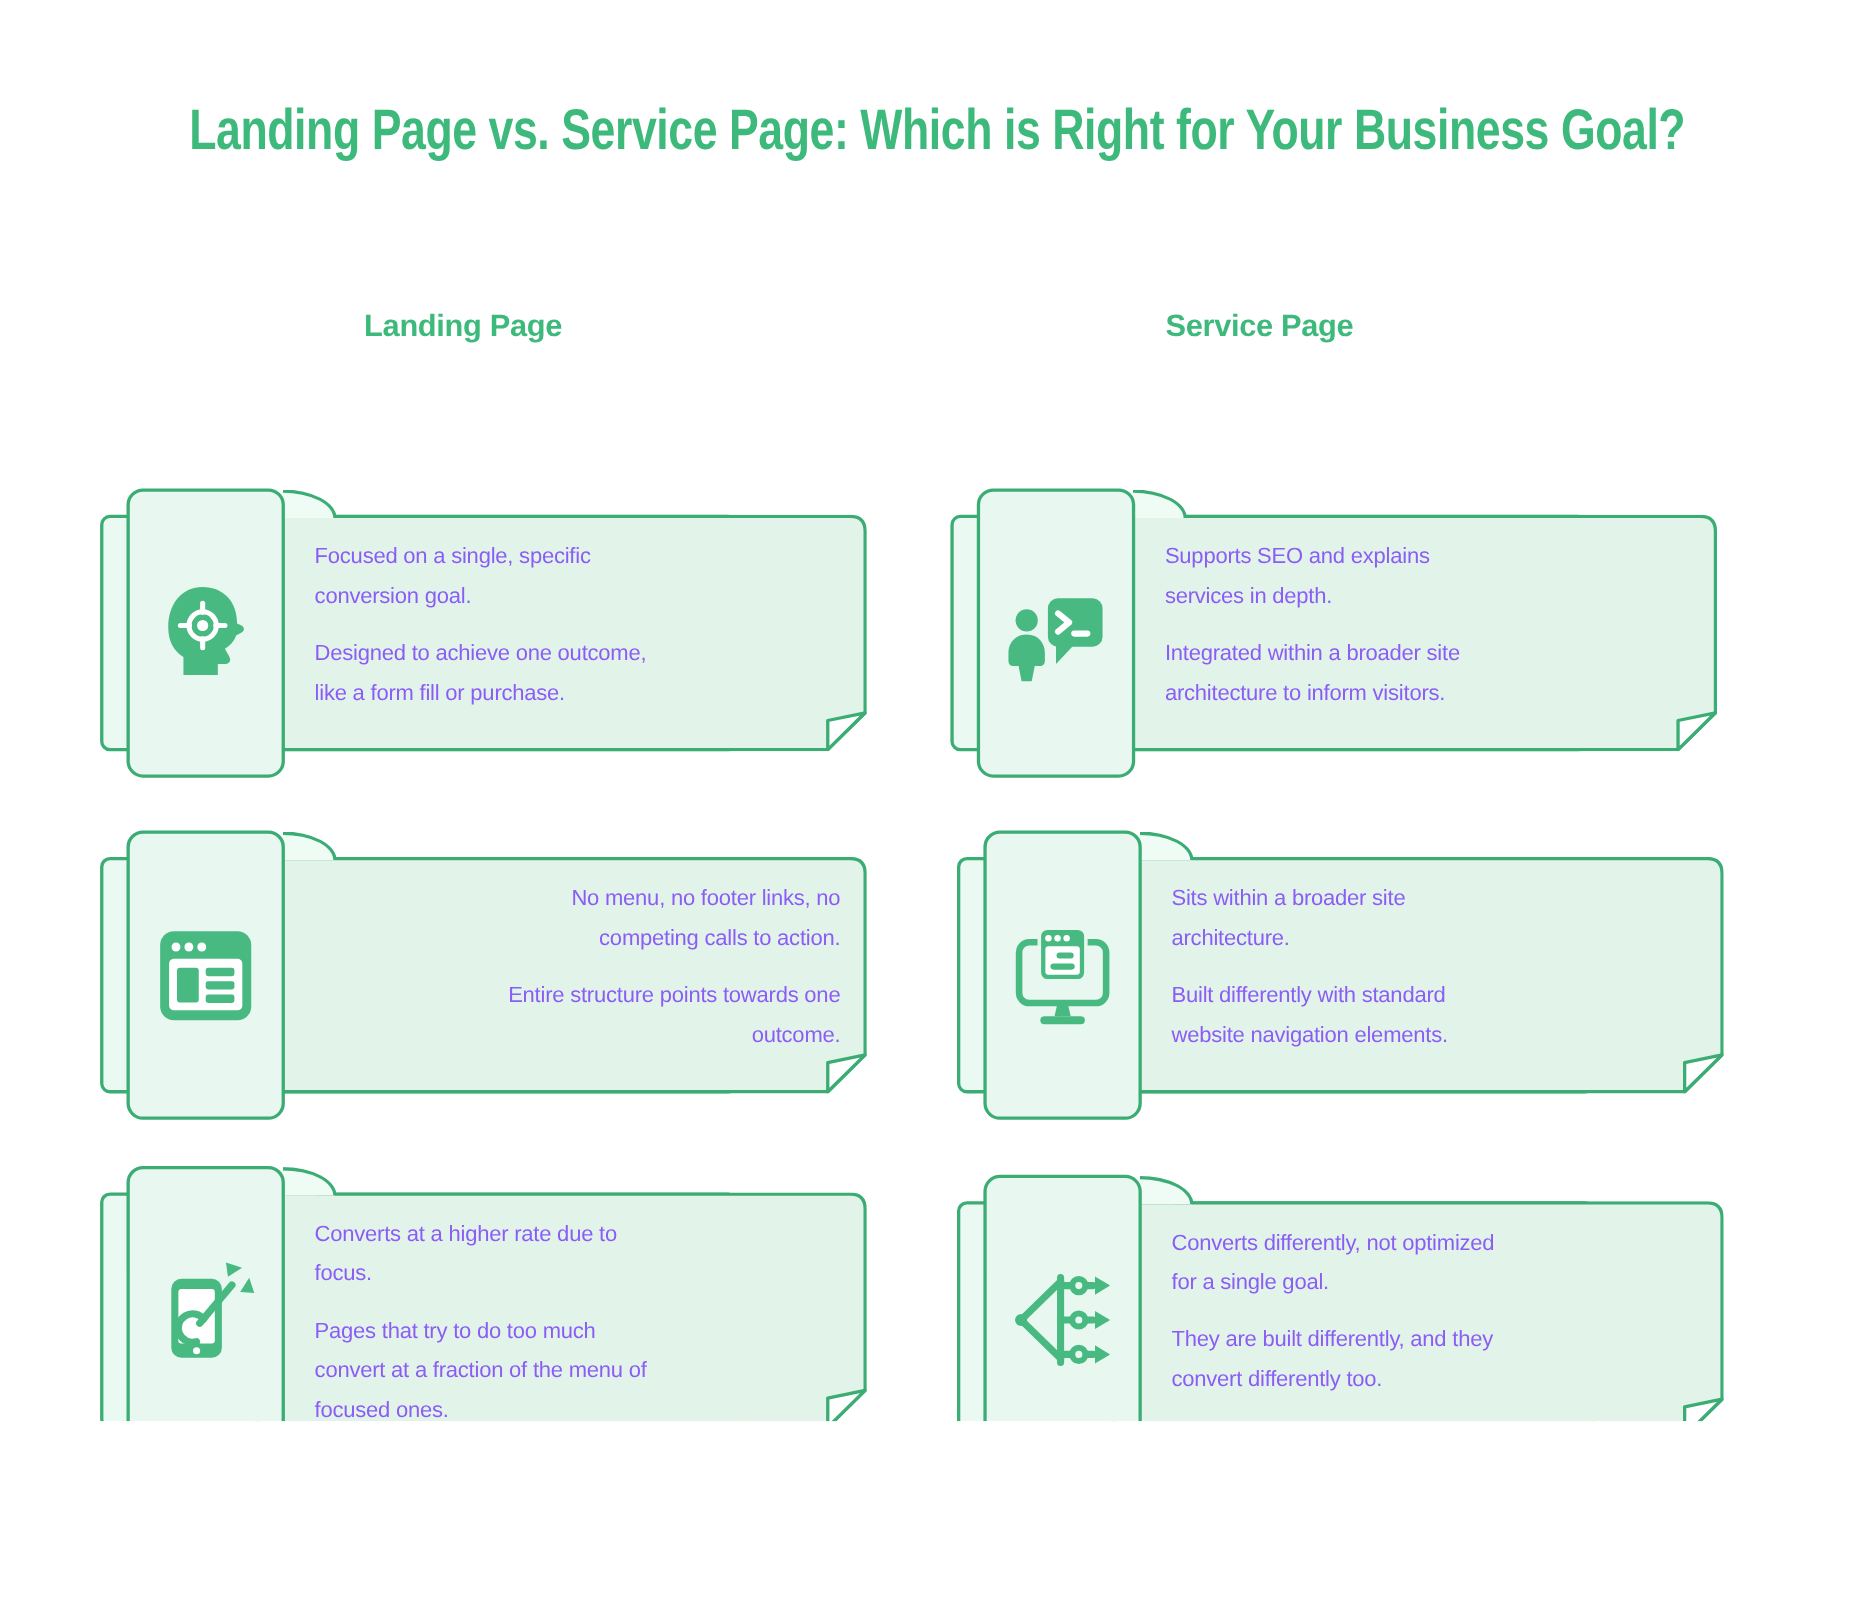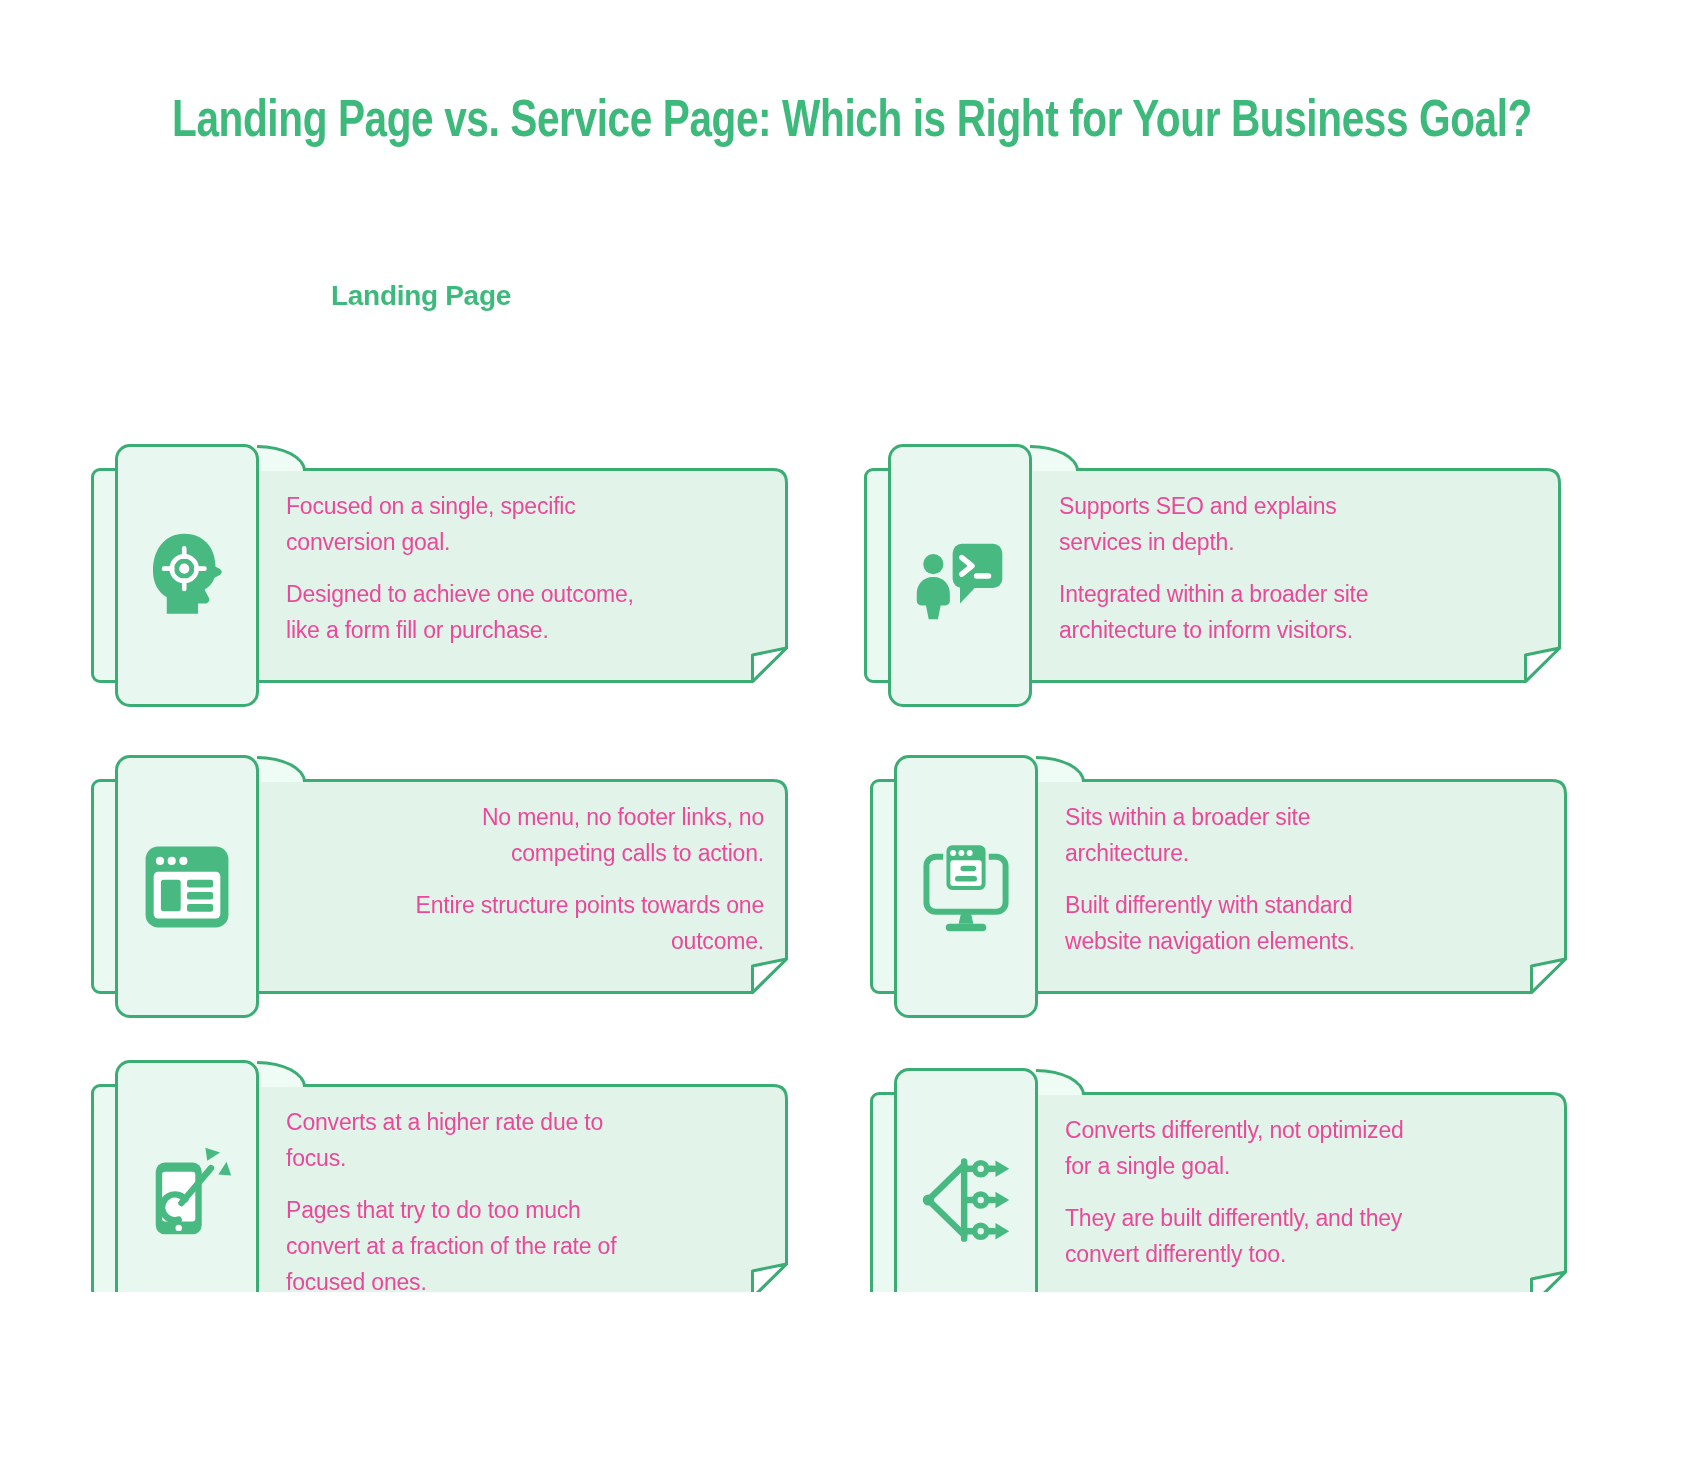--- a/index.html
+++ b/index.html
@@ -33,22 +33,22 @@
     position:absolute;left:166px;top:1px;width:49px;height:26px;
     background:#effbf5;border-top:3px solid #3bac73;border-right:3px solid #3bac73;
     border-top-right-radius:100% 100%;box-sizing:border-box;
   }
   .bookmark{
     position:absolute;left:24px;top:0;width:144px;height:263px;
     background:#e8f8f0;border:3px solid #3bac73;border-radius:15px;box-sizing:border-box;
     display:flex;align-items:center;justify-content:center;
   }
   .card-text{
-    position:absolute;left:195px;top:44px;width:478px;color:#ec4899;
-    font-size:23px;line-height:36px;letter-spacing:-.2px;
+    position:absolute;left:195px;top:44px;width:478px;color:#8b5cf6;
+    font-size:20px;line-height:36px;letter-spacing:-.2px;
   }
   .card-text p{margin:0;white-space:pre-line;}
   .card-text p + p{margin-top:16px;}
   .icon-box{width:92px;height:100px;}
   .icon-box svg{display:block;width:100%;height:100%;}
 </style>
 </head>
 <body>
 
 <svg width="0" height="0" style="position:absolute" aria-hidden="true">
@@ -58,20 +58,21 @@
       <path d="M 521.5 213.5 L 521.5 187 L 555.5 180 Z" fill="#ffffff" stroke="#3bac73" stroke-width="3" stroke-linejoin="round"></path>
     </g>
   </defs>
 </svg>
 
 <div id="page">
 
   <div class="main-title">Landing Page vs. Service Page: Which is Right for Your Business Goal?</div>
 
   <div class="col-header left">Landing Page</div>
+  <div class="col-header right">Service Page</div>
 
   <div class="card c-l1">
     <div class="back-sheet"></div>
     <svg class="body-sheet" viewBox="0 0 557 215">
         <use href="#sheet-shape"></use>
       </svg>
     <div class="curl"></div>
     <div class="bookmark">
       <span class="icon-box">
         <svg viewBox="0 0 100 100">
@@ -196,21 +197,21 @@
           <line x1="44" y1="62" x2="76" y2="24" stroke="#48ba81" stroke-width="7" stroke-linecap="round"></line>
           <path d="M72 16 L70 2 L86 7 Z" fill="#48ba81"></path>
           <path d="M84 31 L98 32 L93 17 Z" fill="#48ba81"></path>
         </svg>
       </span>
     </div>
     <div class="card-text">
       <p>Converts at a higher rate due to
 focus.</p>
       <p>Pages that try to do too much
-convert at a fraction of the rate of
+convert at a fraction of the menu of
 focused ones.</p>
     </div>
   </div>
 
   <div class="card c-r3">
     <div class="back-sheet"></div>
     <svg class="body-sheet" viewBox="0 0 557 215">
         <use href="#sheet-shape"></use>
       </svg>
     <div class="curl"></div>

